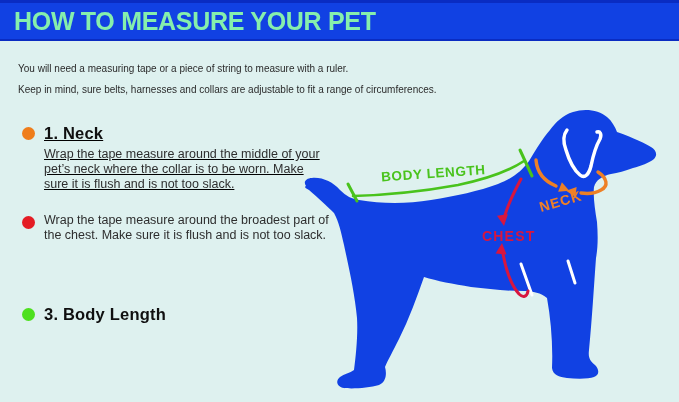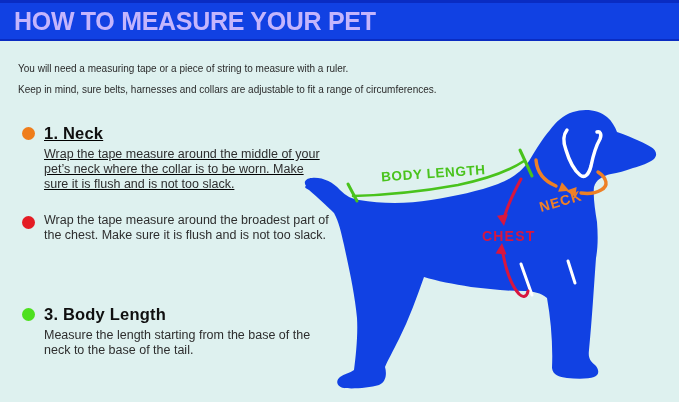--- a/index.html
+++ b/index.html
@@ -12,21 +12,21 @@
   .header{
     position:absolute;left:0;top:0;width:679px;height:41px;
     background:#1141e3;
     border-top:3px solid #0a2cc2;
     border-bottom:2px solid #0a2cc2;
     box-sizing:border-box;
     display:flex;align-items:center;
   }
   .header h1{
     margin:0 0 0 14px;
-    color:#c4b5fd;
+    color:#86efac;
     font-size:25px;
     font-weight:bold;
     letter-spacing:-0.3px;
     white-space:nowrap;
   }
   
   .intro{
     position:absolute;left:18px;top:58px;width:645px;
     font-size:10px;line-height:21px;color:#2b2b2b;
   }
@@ -73,21 +73,20 @@
   <span class="bullet" style="background: rgb(228, 28, 36);"></span>
   <div class="step-text">
     <p>Wrap the tape measure around the broadest part of the chest. Make sure it is flush and is not too slack.</p>
   </div>
 </div>
 
 <div class="step step3">
   <span class="bullet" style="background: rgb(77, 224, 30);"></span>
   <div class="step-text">
     <h2>3. Body Length</h2>
-    <p>Measure the length starting from the base of the neck to the base of the tail.</p>
   </div>
 </div>
 
 <div class="diagram">
   <svg width="384" height="302" viewBox="295 100 384 302">
 
     <path fill="#1141e3" d="
       M 306 186
       C 303 182, 306 178, 312 178
       C 322 177, 333 182, 340 190

